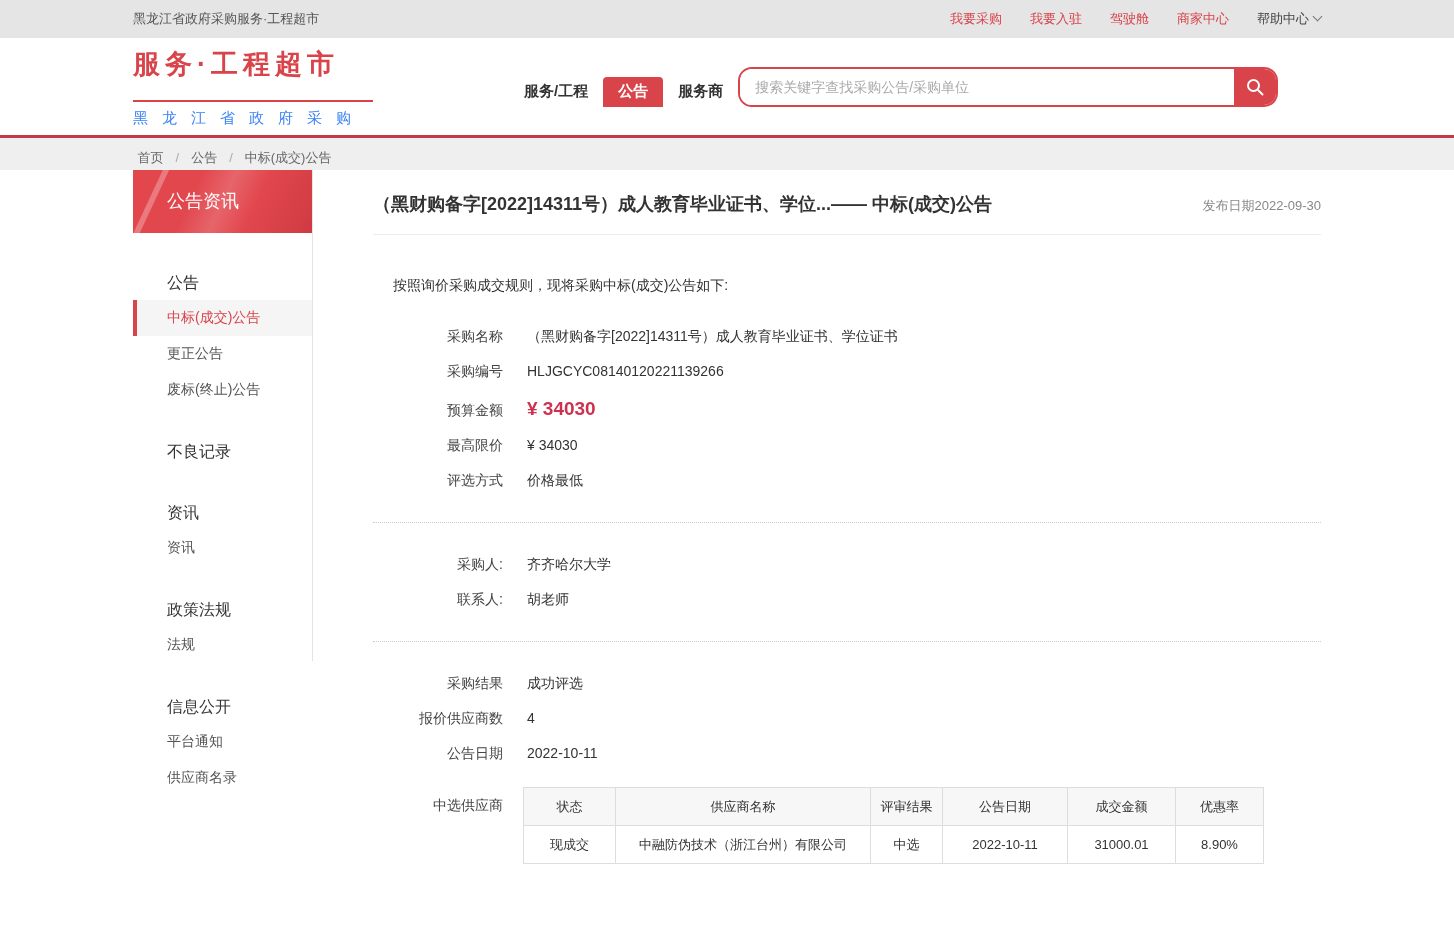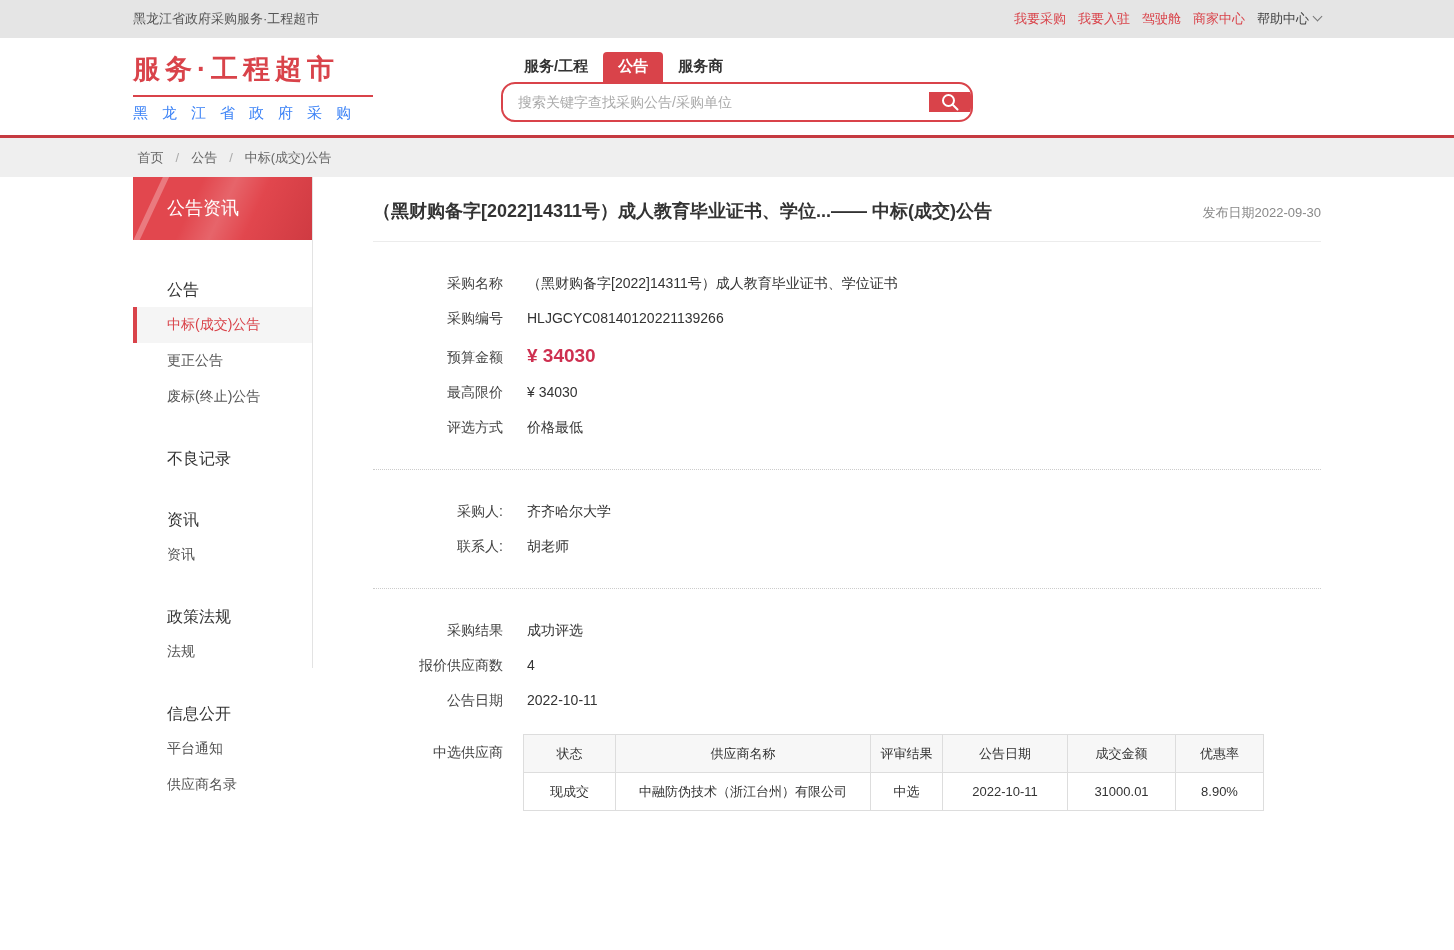--- a/index.html
+++ b/index.html
@@ -3,42 +3,42 @@
 <meta charset="utf-8">
 <style>
   * { margin:0; padding:0; box-sizing:border-box; }
   html,body { width:1454px; background:#fff; font-family:"Liberation Sans","DejaVu Sans",sans-serif; color:#333; }
   .container { width:1188px; margin:0 auto; }
 
   
   .topbar { height:38px; background:#e5e5e5; }
   .topbar .container { display:flex; justify-content:space-between; align-items:center; height:38px; }
   .site-title { font-size:13px; color:#555; }
-  .top-links { display:flex; align-items:center; gap:12px; font-size:13px; }
+  .top-links { display:flex; align-items:center; gap:28px; font-size:13px; }
   .top-links a { text-decoration:none; color:#d9434a; cursor:pointer; }
   .top-links .help { color:#444; }
   .caret { display:inline-block; width:7px; height:7px; border-right:1px solid #777; border-bottom:1px solid #777; transform:rotate(45deg); margin-left:5px; vertical-align:3px; }
 
   
   .header { background:#fff; border-bottom:3px solid #c53a40; }
   .header .container { display:flex; align-items:center; height:97px; }
   .logo { width:240px; }
-  .logo-line1 { display:block; color:#d9434a; font-size:27px; font-weight:bold; letter-spacing:5px; border-bottom:2px solid #d9434a; padding-bottom:8px; white-space:nowrap; }
+  .logo-line1 { display:block; color:#d9434a; font-size:27px; font-weight:bold; letter-spacing:5px; border-bottom:2px solid #d9434a; padding-bottom:18px; white-space:nowrap; }
   .logo-line2 { display:block; color:#3b82f6; font-size:15px; letter-spacing:14px; margin-top:7px; white-space:nowrap; }
-  .search-area { margin-left:128px; display:flex; flex-direction:column; }
+  .search-area { margin-left:128px; display:flex; flex-direction:row; }
   .tabs { display:flex; align-items:flex-end; margin-left:8px; }
   .tab { font-size:15px; font-weight:600; color:#333; padding:5px 15px 6px; cursor:pointer; }
   .tab.active { background:#d9434a; color:#fff; border-radius:4px 4px 0 0; }
-  .search-box { display:flex; width:472px; height:40px; border:2px solid #d9434a; border-radius:14px; overflow:hidden; background:#fff;align-items:center; }
+  .search-box { display:flex; width:540px; height:40px; border:2px solid #d9434a; border-radius:14px; overflow:hidden; background:#fff; }
   .search-box input { flex:1; border:none; outline:none; padding:0 15px; font-size:14px; color:#333; font-family:inherit; }
   .search-box input::placeholder { color:#aaa; }
   .search-btn { width:42px; background:#d9434a; border:none; cursor:pointer; display:flex; align-items:center; justify-content:center; }
 
   
-  .crumb-bar { height:39px; background:#efefef;padding-left:9px; }
+  .crumb-bar { height:32px; background:#efefef;padding-left:9px; }
   .crumb-bar .container { display:flex; align-items:center; height:39px; font-size:13px; color:#666; }
   .crumb-sep { color:#aaa; margin:0 12px; }
   .crumb-item { cursor:pointer; }
 
   
   .page { display:flex; align-items:flex-start; }
   .sidebar { width:180px; flex:0 0 180px; position:relative; }
   .sidebar::after { content:""; position:absolute; top:0; right:0; width:1px; height:491px; background:#e3e3e3; }
   .side-banner { height:63px; line-height:63px; padding-left:34px; color:#fff; font-size:18px; background:#e2474e;
     background-image:
@@ -150,20 +150,21 @@
     </nav>
   </aside>
 
   <main class="content">
     <div class="title-row">
       <h1 class="doc-title">（黑财购备字[2022]14311号）成人教育毕业证书、学位...—— 中标(成交)公告</h1>
       <span class="pub-date">发布日期2022-09-30</span>
     </div>
     <div class="title-divider"></div>
 
+    <p class="intro">按照询价采购成交规则，现将采购中标(成交)公告如下:</p>
 
     <div class="fields-block">
       <div class="field">
         <span class="flabel">采购名称</span>
         <span class="fvalue">（黑财购备字[2022]14311号）成人教育毕业证书、学位证书</span>
       </div>
       <div class="field">
         <span class="flabel">采购编号</span>
         <span class="fvalue">HLJGCYC08140120221139266</span>
       </div>

